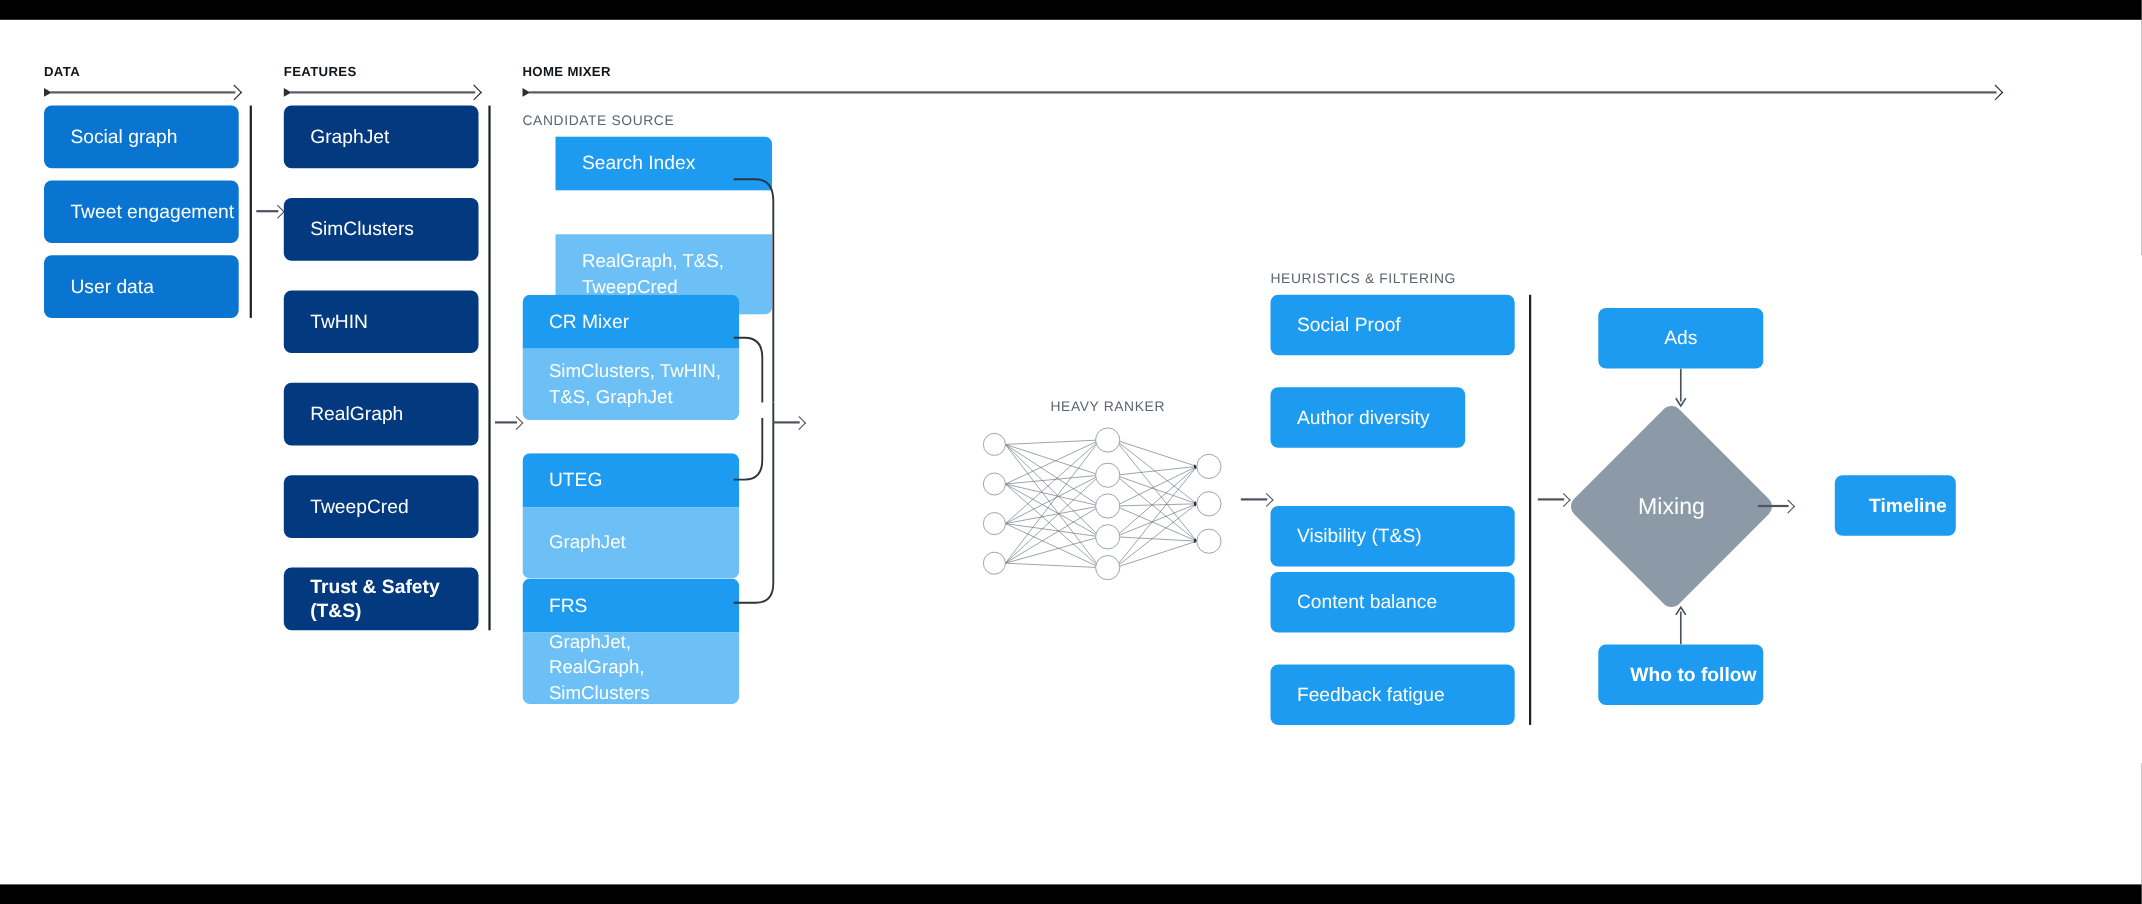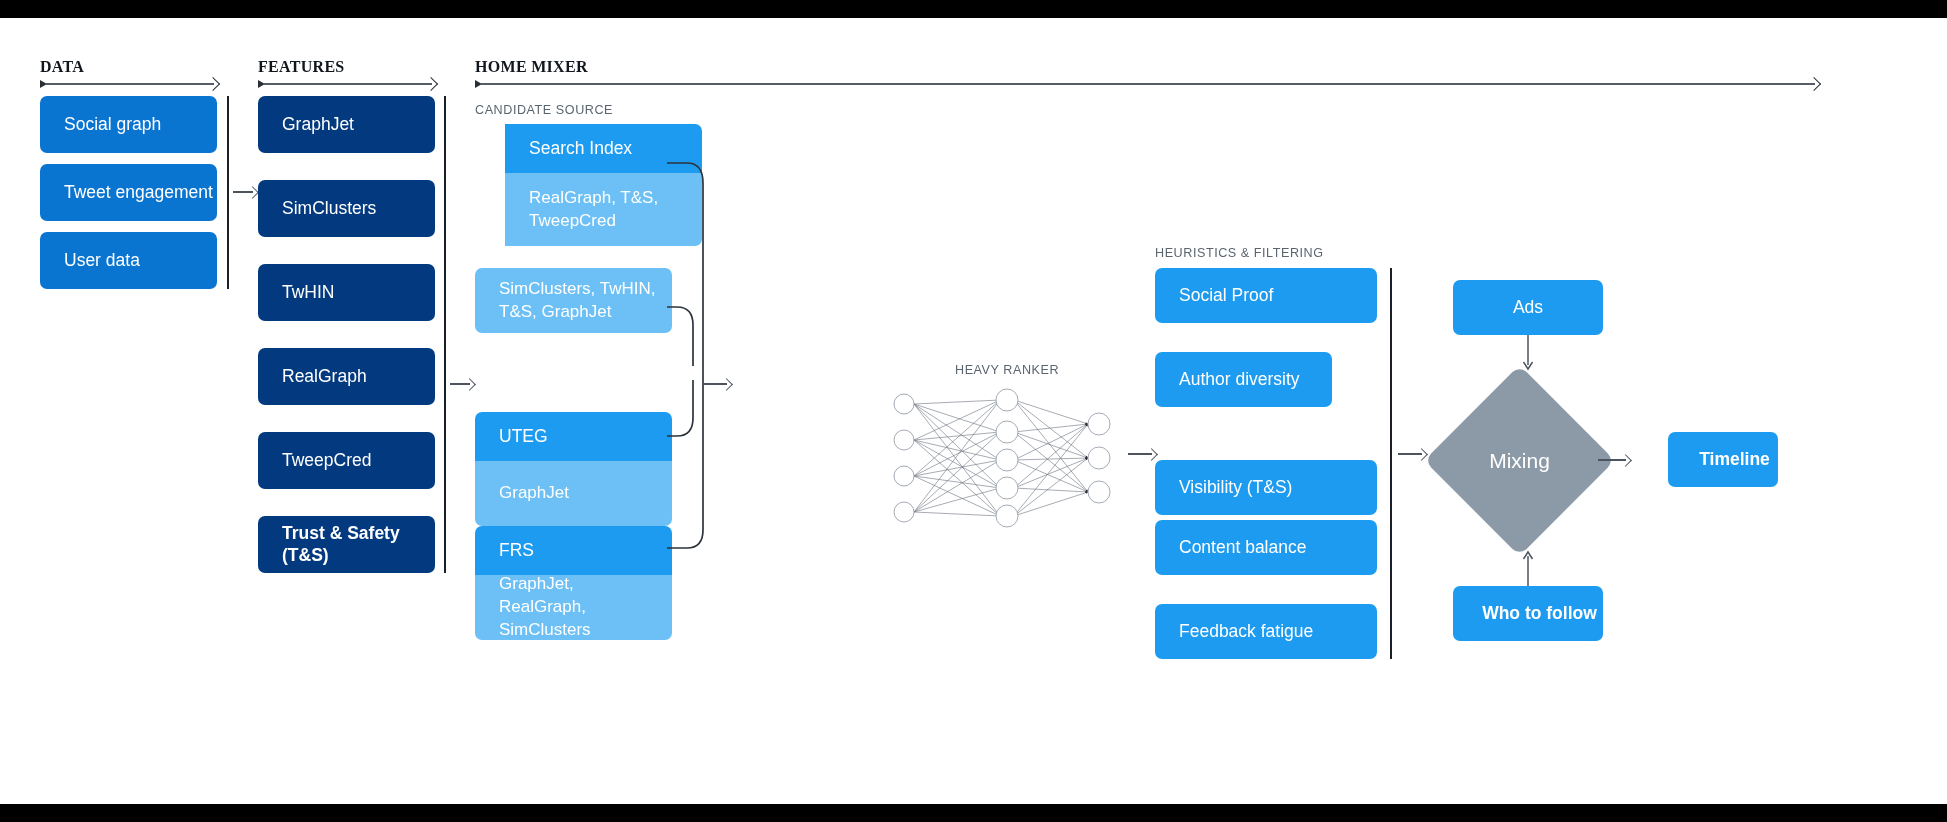--- a/index.html
+++ b/index.html
@@ -12,26 +12,25 @@
   #stage{
     position:absolute;left:0;top:18px;
     width:1947px;height:786px;
     background:#ffffff;
   }
   .abs{position:absolute;}
 
   
   .sec-label{
     position:absolute;
-    font-size:16px;
+    font-size:12px;
     font-weight:bold;
     letter-spacing:.3px;
     color:#11161c;
     white-space:nowrap;
-    font-family:Liberation Serif, serif;
   }
   .sec-arrow{position:absolute;height:12px;}
   .sec-arrow .bar{
     position:absolute;left:6px;top:5px;height:1.6px;background:#555c66;
   }
   .sec-arrow .tri{
     position:absolute;left:0;top:1.5px;
     width:0;height:0;
     border-left:7px solid #2a2f36;
     border-top:4.5px solid transparent;
@@ -188,25 +187,26 @@
 
   <div class="conn" style="left:450px;top:360px;width:25px;">
     <div class="ln" style="width:20px;"></div>
     <div class="hd" style="left:15px;"></div>
   </div>
 
   <div class="sub-label" style="left:475px;top:85px;">CANDIDATE SOURCE</div>
 
   <div class="cs" style="left:475px;top:106px;width:197px;padding-left:30px;">
     <div class="top" style="height:49px;">Search Index</div>
-    <div class="bot" style="height:73px;white-space:pre-line;">RealGraph, T&amp;S,
+    <div class="bot" style="height:73px;white-space:pre-line;margin-top:40px;">RealGraph, T&amp;S,
 TweepCred</div>
   </div>
 
   <div class="cs" style="left:475px;top:250px;width:197px;">
+    <div class="top" style="height:49px;">CR Mixer</div>
     <div class="bot" style="height:65px;white-space:pre-line;">SimClusters, TwHIN,
 T&amp;S, GraphJet</div>
   </div>
 
   <div class="cs" style="left:475px;top:394px;width:197px;">
     <div class="top" style="height:49px;">UTEG</div>
     <div class="bot" style="height:65px;white-space:pre-line;">GraphJet</div>
   </div>
 
   <div class="cs" style="left:475px;top:508px;width:197px;">

